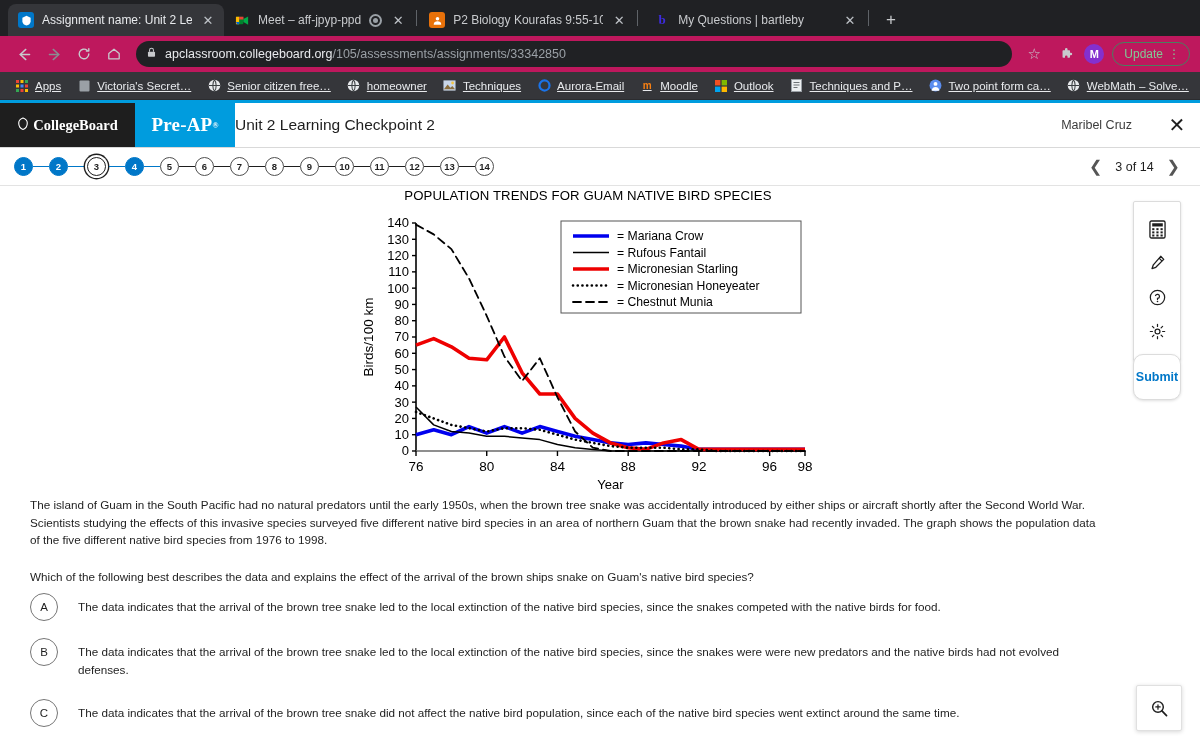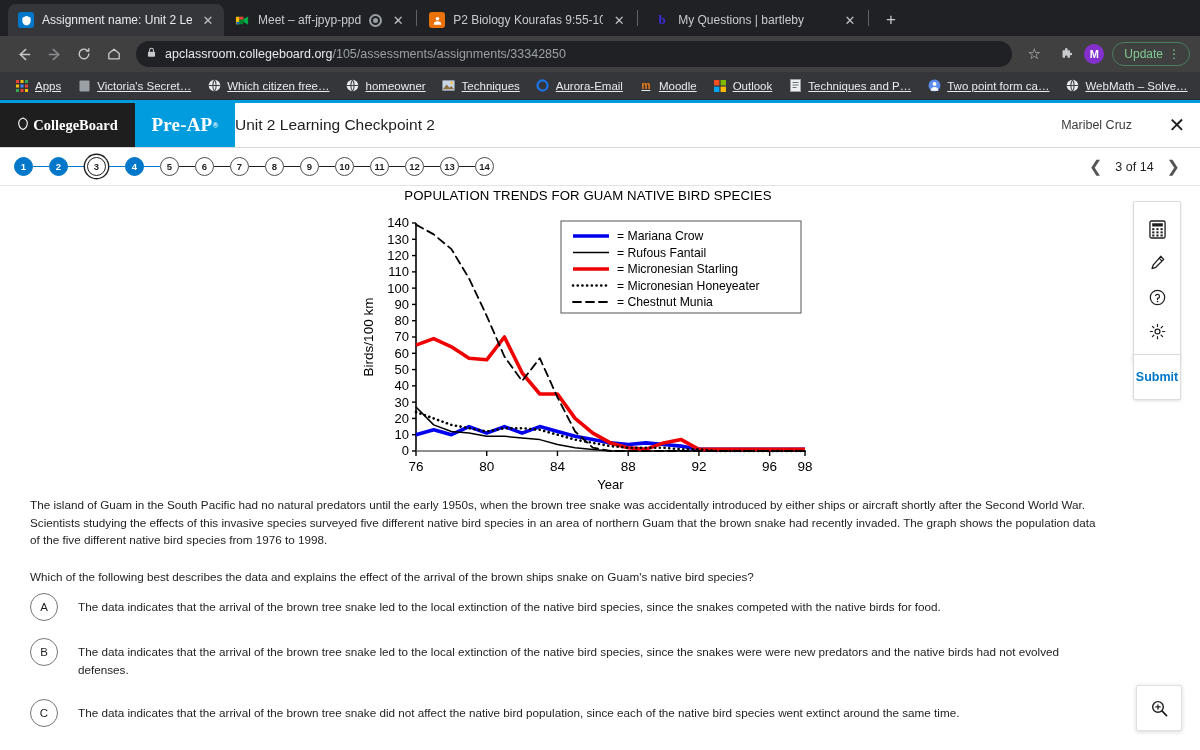--- a/index.html
+++ b/index.html
@@ -47,21 +47,21 @@
     border: 2px solid #9aa0a6; display:flex; align-items:center; justify-content:center;
   }
   .rec-dot i { width: 5px; height: 5px; border-radius: 50%; background: #9aa0a6; display:block; }
   .newtab {
     width: 28px; height: 28px; display: flex; align-items: center; justify-content: center;
     color: #c8cacd; font-size: 17px; margin-left: 6px; margin-bottom: 2px;
   }
 
   .toolbar {
     height: 36px; display: flex; align-items: center;
-    background: #404040; padding: 0 10px; gap: 2px;
+    background: #be185d; padding: 0 10px; gap: 2px;
   }
   .tb-btn {
     width: 28px; height: 28px; border-radius: 50%;
     display: flex; align-items: center; justify-content: center;
     color: #c8cacd;
   }
   .omnibox {
     flex: 1 1 auto; height: 26px; background: #202124;
     border-radius: 13px; display: flex; align-items: center;
     padding: 0 10px; margin: 0 6px; gap: 8px;
@@ -187,21 +187,21 @@
     display: flex; flex-direction: column; align-items: center;
     padding: 10px 0 12px;
   }
   .tool-btn {
     width: 34px; height: 34px; display: flex;
     align-items: center; justify-content: center; color: #1e1e1e;
   }
   .submit-card {
     position: absolute; right: 19px; top: 168px;
     width: 48px; padding: 15px 0; background: #fff;
-    border: 1px solid #dcdcdc; border-radius: 2px;
+    border: 1px solid #dcdcdc; border-radius: 10px;
     box-shadow: 0 1px 3px rgba(0,0,0,.13);
     text-align: center; font-size: 12.5px; color: #0077c8; font-weight: 600;
   }
   .zoom-fab {
     position: absolute; right: 18px; bottom: 10px;
     width: 46px; height: 46px; background: #fff;
     border: 1px solid #e0e0e0; border-radius: 2px;
     box-shadow: 0 1px 4px rgba(0,0,0,.16);
     display: flex; align-items: center; justify-content: center;
   }
@@ -342,21 +342,21 @@
       <span>Victoria's Secret…</span>
     </div>
 
     <div class="bm">
       <span class="bmico">
           <svg width="13" height="13" viewBox="0 0 14 14">
             <circle cx="7" cy="7" r="6.2" fill="#e8eaed"></circle>
             <path d="M1 7h12M7 1c2.4 2.6 2.4 9.4 0 12M7 1C4.6 3.6 4.6 10.4 7 13" stroke="#3c4043" stroke-width="1.1" fill="none"></path>
           </svg>
         </span>
-      <span>Which citizen free…</span>
+      <span>Senior citizen free…</span>
     </div>
 
     <div class="bm">
       <span class="bmico">
           <svg width="13" height="13" viewBox="0 0 14 14">
             <circle cx="7" cy="7" r="6.2" fill="#e8eaed"></circle>
             <path d="M1 7h12M7 1c2.4 2.6 2.4 9.4 0 12M7 1C4.6 3.6 4.6 10.4 7 13" stroke="#3c4043" stroke-width="1.1" fill="none"></path>
           </svg>
         </span>
       <span>homeowner</span>

